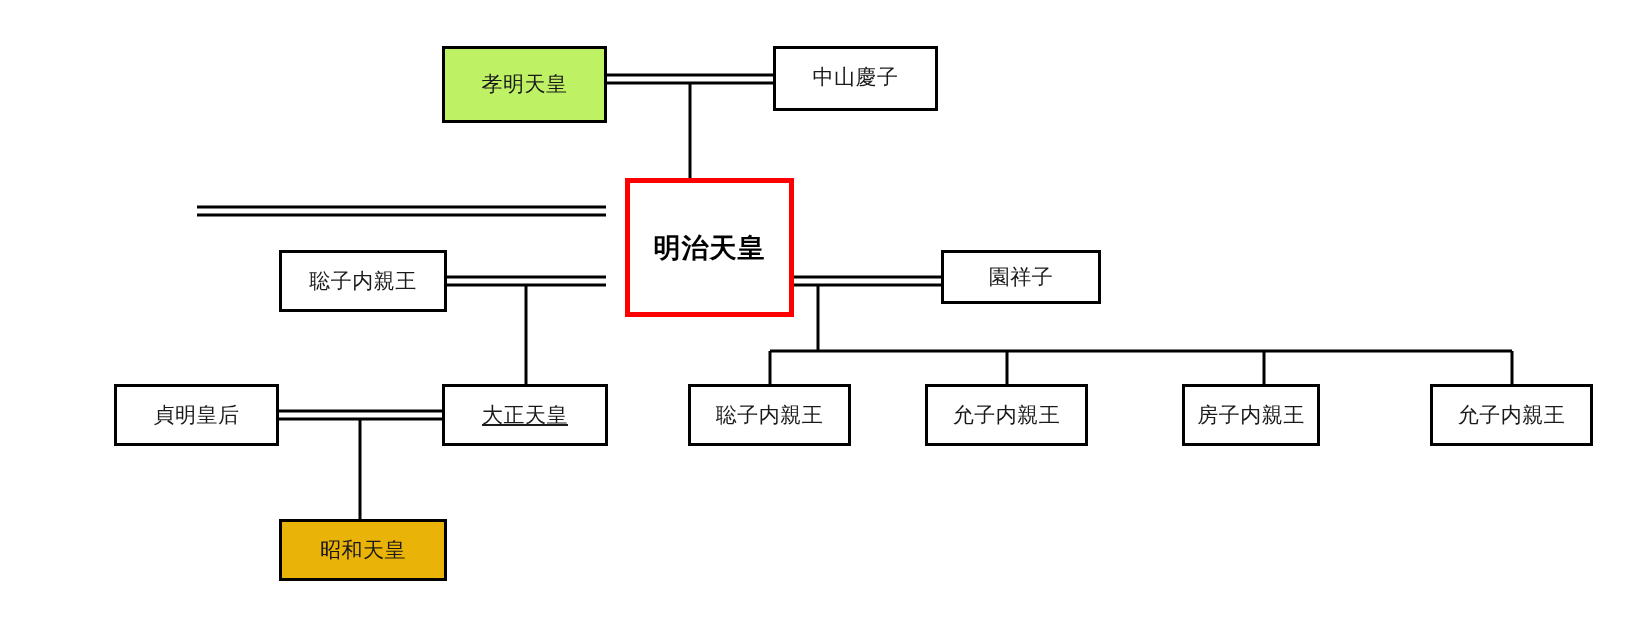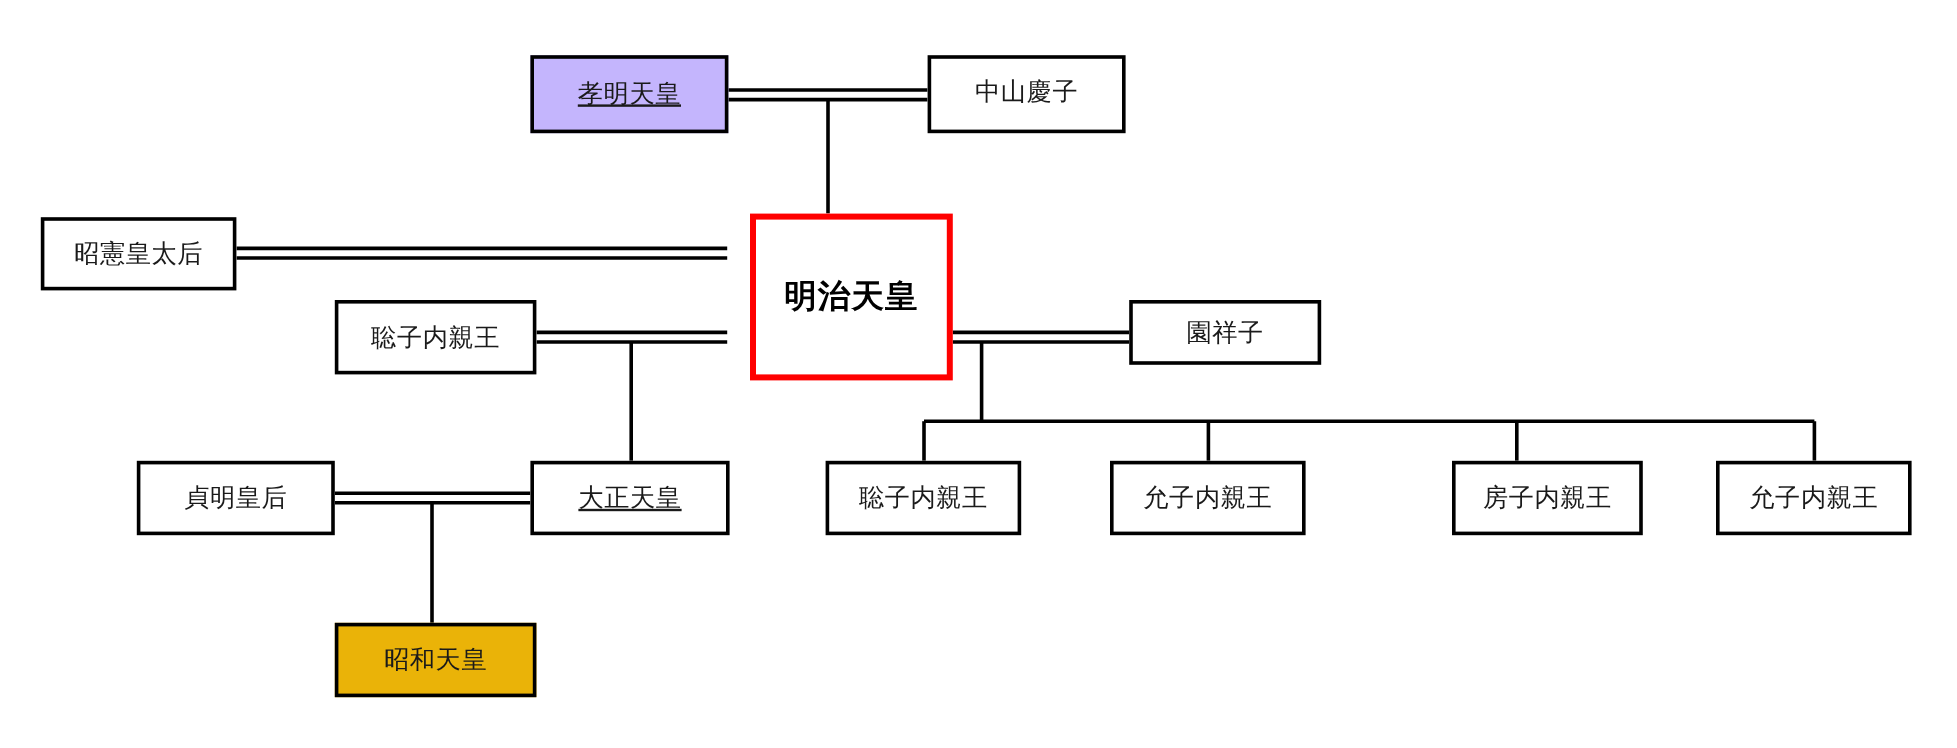--- a/index.html
+++ b/index.html
@@ -97,27 +97,26 @@
     <g>
       <line x1="279" y1="411" x2="442" y2="411" stroke="#000000" stroke-width="3"></line>
       <line x1="279" y1="419" x2="442" y2="419" stroke="#000000" stroke-width="3"></line>
     </g>
 
     <g>
       <line x1="360" y1="419" x2="360" y2="519" stroke="#000000" stroke-width="3"></line>
     </g>
   </svg>
 
-  <div class="node" style="left: 442px; top: 46px; width: 165px; height: 65px; background: #c4b5fd; border-color: rgb(0, 0, 0); color: rgb(26, 26, 26); text-decoration: underline;">孝明天皇</div>
+  <div class="node" style="left: 442px; top: 46px; width: 165px; height: 77px; background: #bef264; border-color: rgb(0, 0, 0); color: rgb(26, 26, 26);">孝明天皇</div>
   <div class="node" style="left: 773px; top: 46px; width: 165px; height: 65px; background: rgb(255, 255, 255); border-color: rgb(0, 0, 0); color: rgb(26, 26, 26); font-family: Liberation Mono, monospace;">中山慶子</div>
   <div class="node focus" style="left: 606px; top: 178px; width: 169px; height: 139px; background: rgb(255, 255, 255); border-color: rgb(255, 0, 0);">明治天皇</div>
-  <div class="node" style="left: 34px; top: 181px; width: 163px; height: 61px; background: rgb(255, 255, 255); border-color: rgb(0, 0, 0); color: rgb(26, 26, 26);">昭憲皇太后</div>
   <div class="node" style="left: 279px; top: 250px; width: 168px; height: 62px; background: rgb(255, 255, 255); border-color: rgb(0, 0, 0); color: rgb(26, 26, 26);">聡子内親王</div>
   <div class="node" style="left: 941px; top: 250px; width: 160px; height: 54px; background: rgb(255, 255, 255); border-color: rgb(0, 0, 0); color: rgb(26, 26, 26);">園祥子</div>
   <div class="node" style="left: 688px; top: 384px; width: 163px; height: 62px; background: rgb(255, 255, 255); border-color: rgb(0, 0, 0); color: rgb(26, 26, 26); font-family: Liberation Serif, serif;">聡子内親王</div>
   <div class="node" style="left: 925px; top: 384px; width: 163px; height: 62px; background: rgb(255, 255, 255); border-color: rgb(0, 0, 0); color: rgb(26, 26, 26);">允子内親王</div>
-  <div class="node" style="left: 1182px; top: 384px; width: 159px; height: 62px; background: rgb(255, 255, 255); border-color: rgb(0, 0, 0); color: rgb(26, 26, 26); margin-left: 28px;">房子内親王</div>
+  <div class="node" style="left: 1182px; top: 384px; width: 138px; height: 62px; background: rgb(255, 255, 255); border-color: rgb(0, 0, 0); color: rgb(26, 26, 26);">房子内親王</div>
   <div class="node" style="left: 1430px; top: 384px; width: 163px; height: 62px; background: rgb(255, 255, 255); border-color: rgb(0, 0, 0); color: rgb(26, 26, 26);">允子内親王</div>
   <div class="node" style="left: 114px; top: 384px; width: 165px; height: 62px; background: rgb(255, 255, 255); border-color: rgb(0, 0, 0); color: rgb(26, 26, 26);">貞明皇后</div>
   <div class="node" style="left: 442px; top: 384px; width: 166px; height: 62px; background: rgb(255, 255, 255); border-color: rgb(0, 0, 0); color: rgb(26, 26, 26); text-decoration: underline;">大正天皇</div>
   <div class="node" style="left: 279px; top: 519px; width: 168px; height: 62px; background: #eab308; border-color: rgb(0, 0, 0); color: rgb(26, 26, 26);">昭和天皇</div>
 
 </div>
 
 </body></html>

